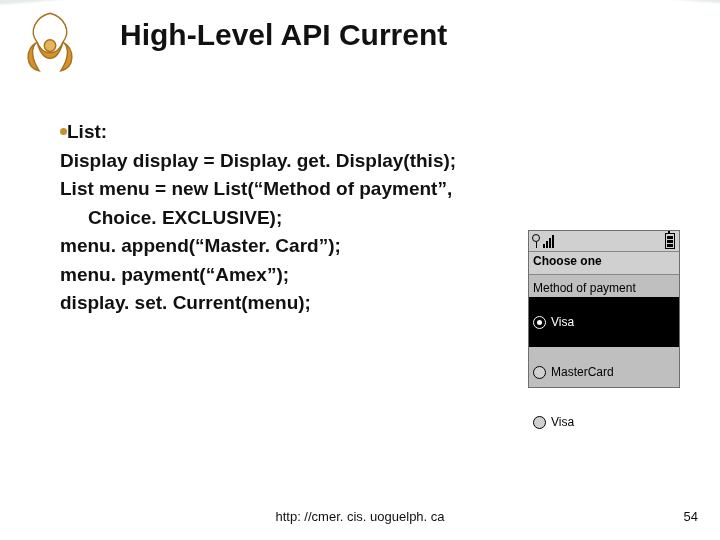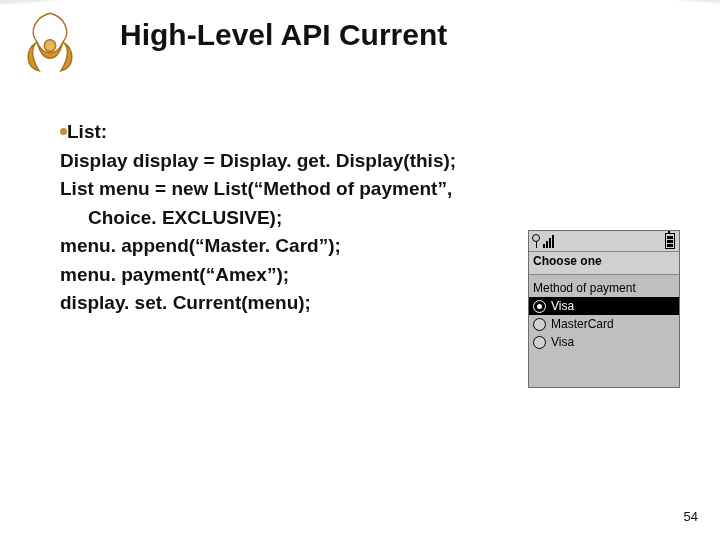--- a/index.html
+++ b/index.html
@@ -27,21 +27,21 @@
   .ant{width:6px;height:14px;display:flex;flex-direction:column;align-items:center}
   .ant::before{content:"";width:6px;height:6px;border:1px solid #000;border-radius:50%}
   .ant::after{content:"";width:1px;height:6px;background:#000}
   .batt{margin-left:auto;width:8px;height:14px;border:1px solid #000;position:relative}
   .batt::before{content:"";position:absolute;top:-3px;left:2px;width:2px;height:2px;background:#000}
   .batt div{position:absolute;left:1px;right:1px;background:#000}
   .batt .b1{height:3px;bottom:1px}.batt .b2{height:3px;bottom:5px}.batt .b3{height:3px;bottom:9px}
   .phone-title{height:18px;background:#d0d0d0;border-bottom:1px solid #888;padding:2px 4px;font-weight:bold}
   .phone-body{padding:4px 0 0 0}
   .phone-label{padding:2px 4px}
-  .opt{display:flex;align-items:center;gap:5px;padding:2px 4px}
+  .opt{display:flex;align-items:center;gap:5px;padding:18px 4px}
   .opt.sel{background:#000;color:#fff}
   .radio{width:11px;height:11px;border:1px solid currentColor;border-radius:50%;display:inline-flex;align-items:center;justify-content:center;background:#d0d0d0}
   .opt.sel .radio{background:#000;border-color:#fff}
   .radio.filled::after{content:"";width:5px;height:5px;border-radius:50%;background:currentColor}
   .footer-url{position:absolute;bottom:16px;left:0;width:100%;text-align:center;font-size:13px;color:#111}
   .pagenum{position:absolute;bottom:16px;right:22px;font-size:13px;color:#111}
 </style>
 </head>
 <body>
 
@@ -100,14 +100,15 @@
         <span class="radio"></span>
         <span>MasterCard</span>
       </div>
       <div class="opt">
         <span class="radio"></span>
         <span>Visa</span>
       </div>
     </div>
   </div>
 
+  <div class="footer-url">http: //cmer. cis. uoguelph. ca</div>
   <div class="pagenum">54</div>
 </div>
 
 </body></html>

